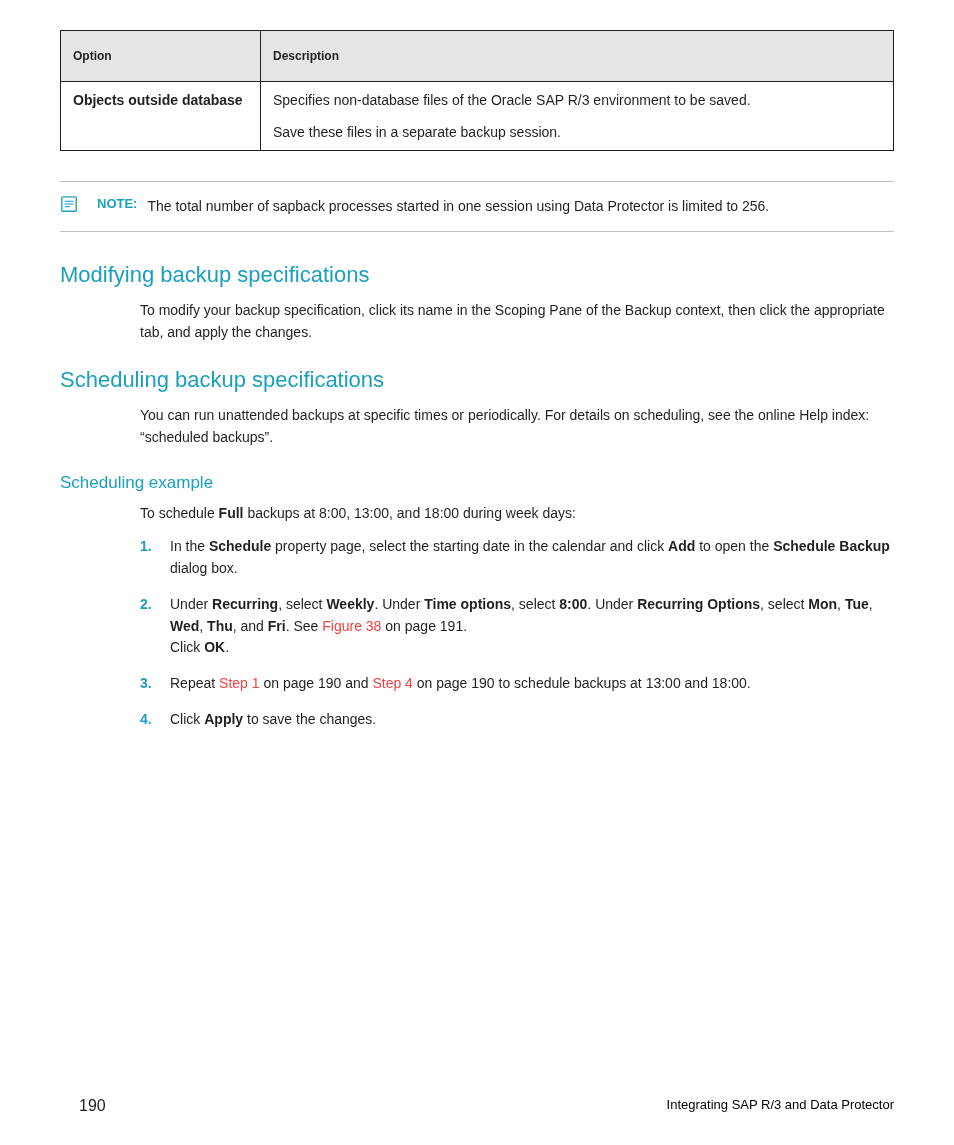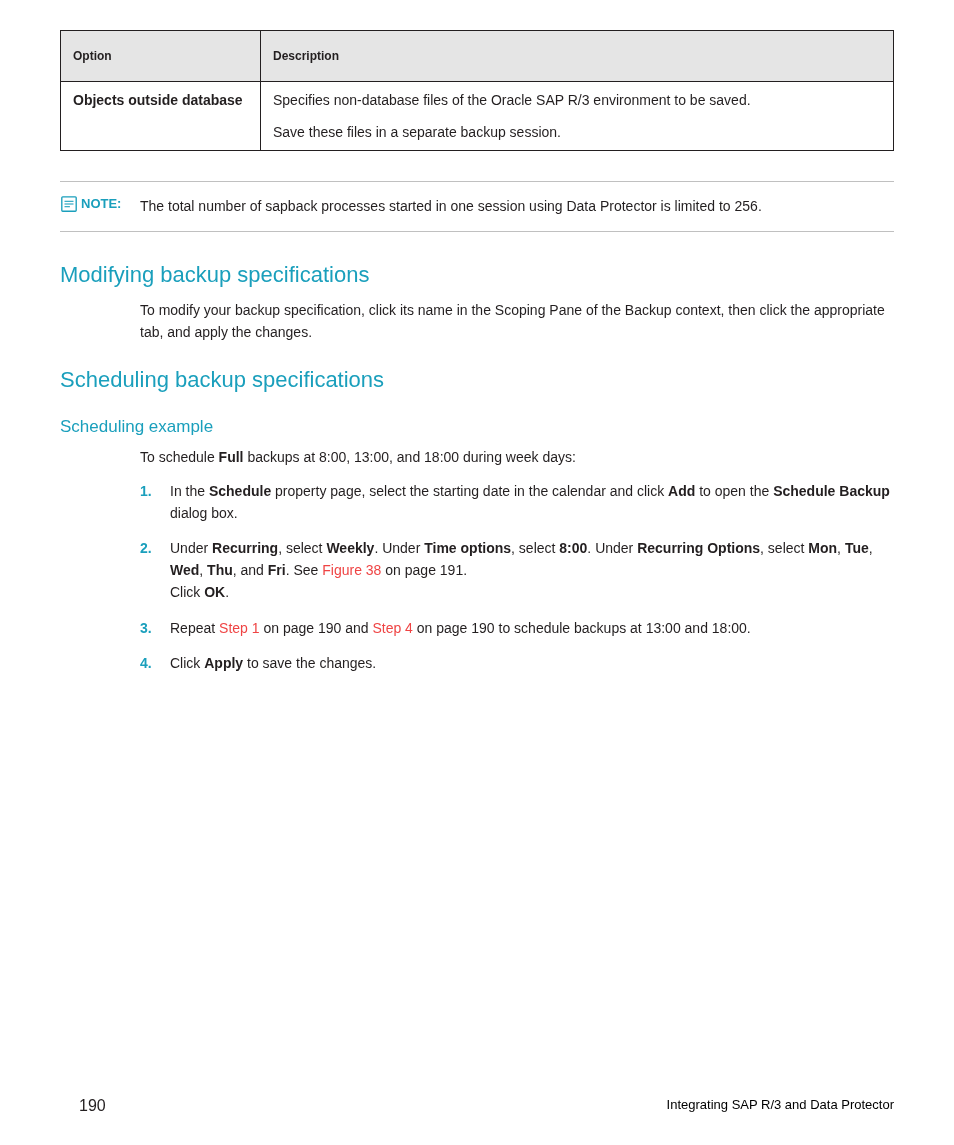--- a/index.html
+++ b/index.html
@@ -192,39 +192,40 @@
       <td class="option-col">Objects outside database</td>
       <td>
         <span>Specifies non-database files of the Oracle SAP R/3 environment to be saved.</span><br><br>
         <span>Save these files in a separate backup session.</span>
       </td>
     </tr>
   </tbody>
 </table>
 
 <div class="note-box">
-  <div style="display:flex; align-items:flex-start; gap:0; min-width: 70px;">
+  <div style="display:flex; align-items:flex-start; gap:16px; min-width: 70px;">
     <svg class="note-icon-svg" viewBox="0 0 20 20" fill="none" xmlns="http://www.w3.org/2000/svg">
       <rect x="2" y="2" width="16" height="16" rx="1" stroke="#1a9fbc" stroke-width="1.5" fill="white"></rect>
       <line x1="5" y1="7" x2="15" y2="7" stroke="#1a9fbc" stroke-width="1.2"></line>
       <line x1="5" y1="10" x2="15" y2="10" stroke="#1a9fbc" stroke-width="1.2"></line>
       <line x1="5" y1="13" x2="11" y2="13" stroke="#1a9fbc" stroke-width="1.2"></line>
     </svg>
     <span class="note-label">NOTE:</span>
   </div>
   <p class="note-content">The total number of sapback processes started in one session using Data Protector is limited to 256.</p>
 </div>
 
 <div class="section-block">
   <h2 class="section-heading">Modifying backup specifications</h2>
   <p class="body-text">To modify your backup specification, click its name in the Scoping Pane of the Backup context, then click the appropriate tab, and apply the changes.</p>
 </div>
 
 <div class="section-block">
   <h2 class="section-heading">Scheduling backup specifications</h2>
+  <p class="body-text">You can run unattended backups at specific times or periodically. For details on scheduling, see the online Help index: “scheduled backups”.</p>
 </div>
 
 <div class="section-block">
   <h3 class="subsection-heading">Scheduling example</h3>
   <p class="body-text" style="margin-bottom:12px;">
     To schedule <strong>Full</strong> backups at 8:00, 13:00, and 18:00 during week days:
   </p>
 
   <ol class="step-list">
 

